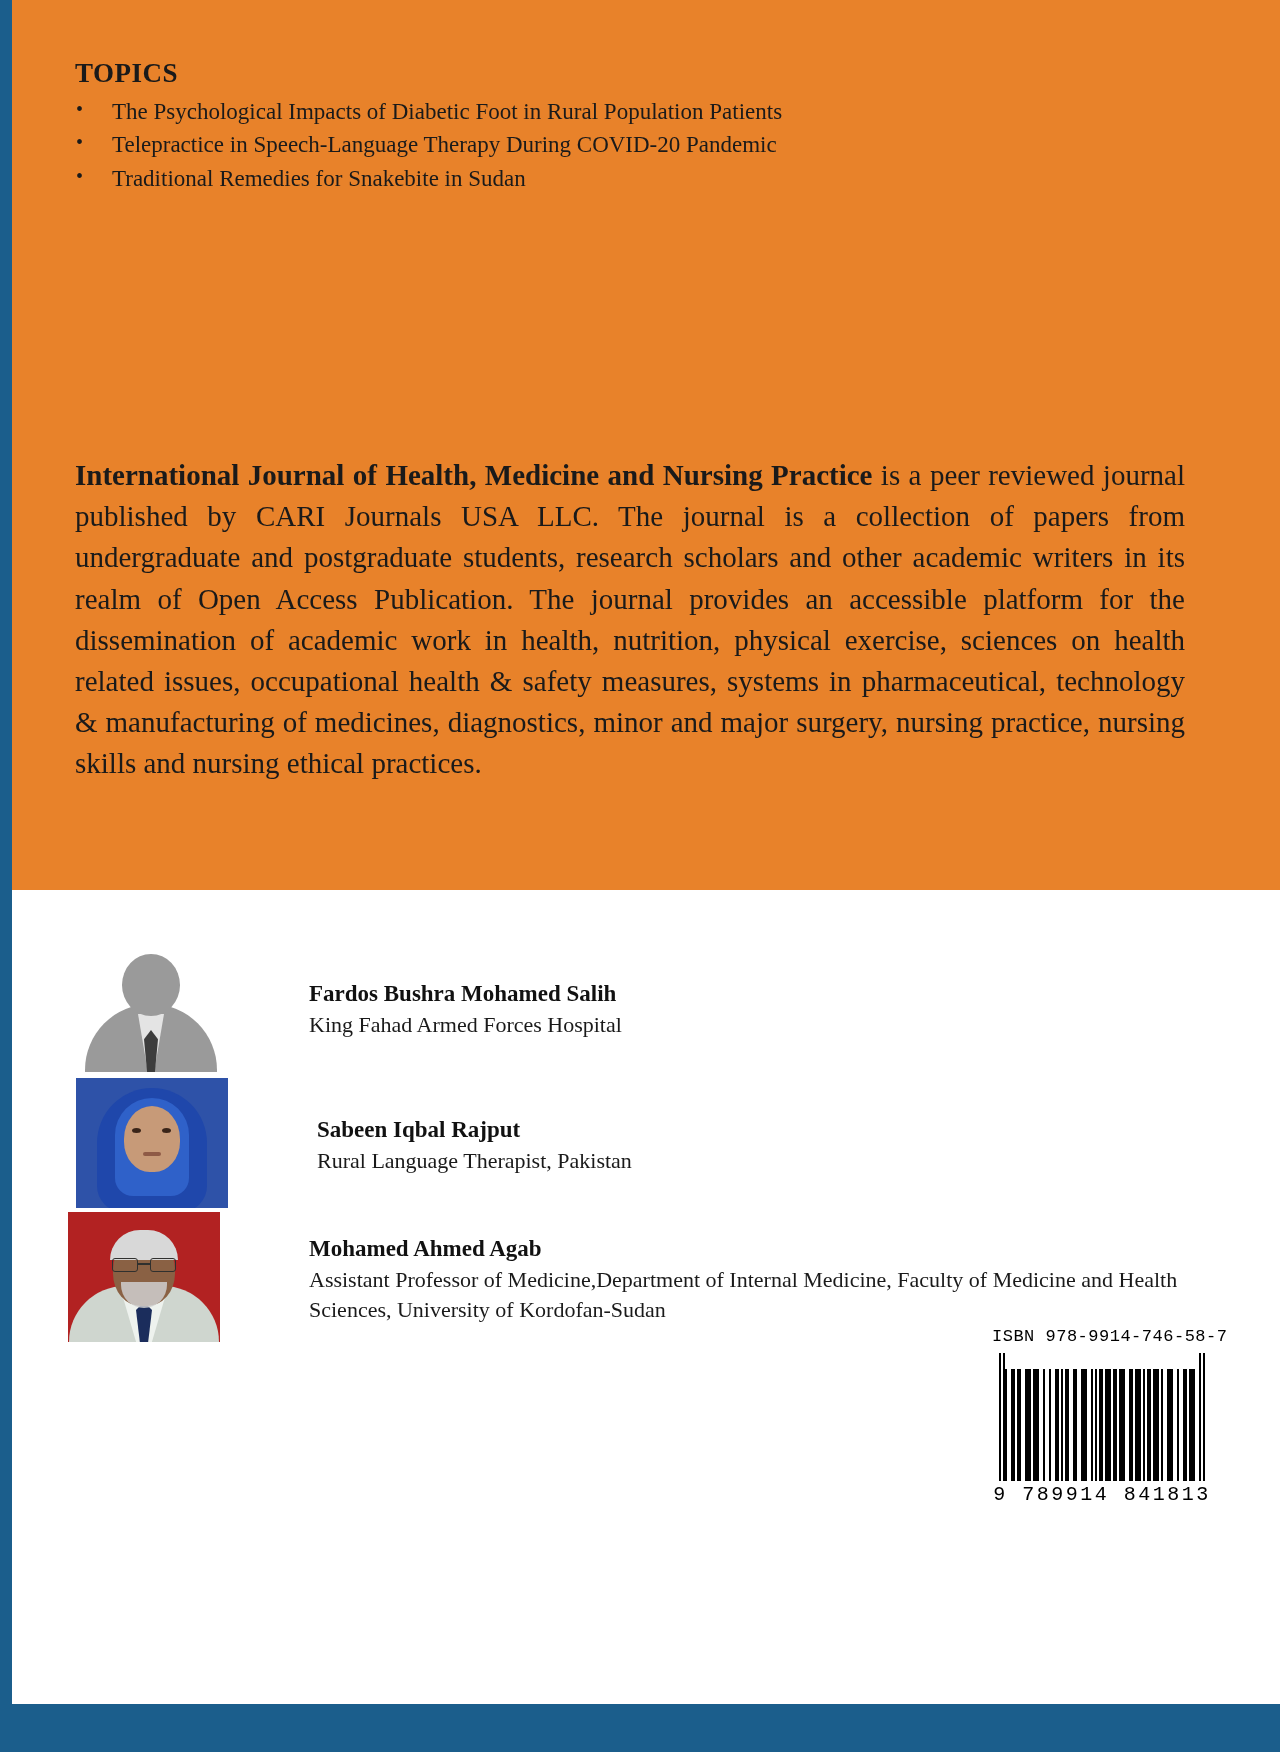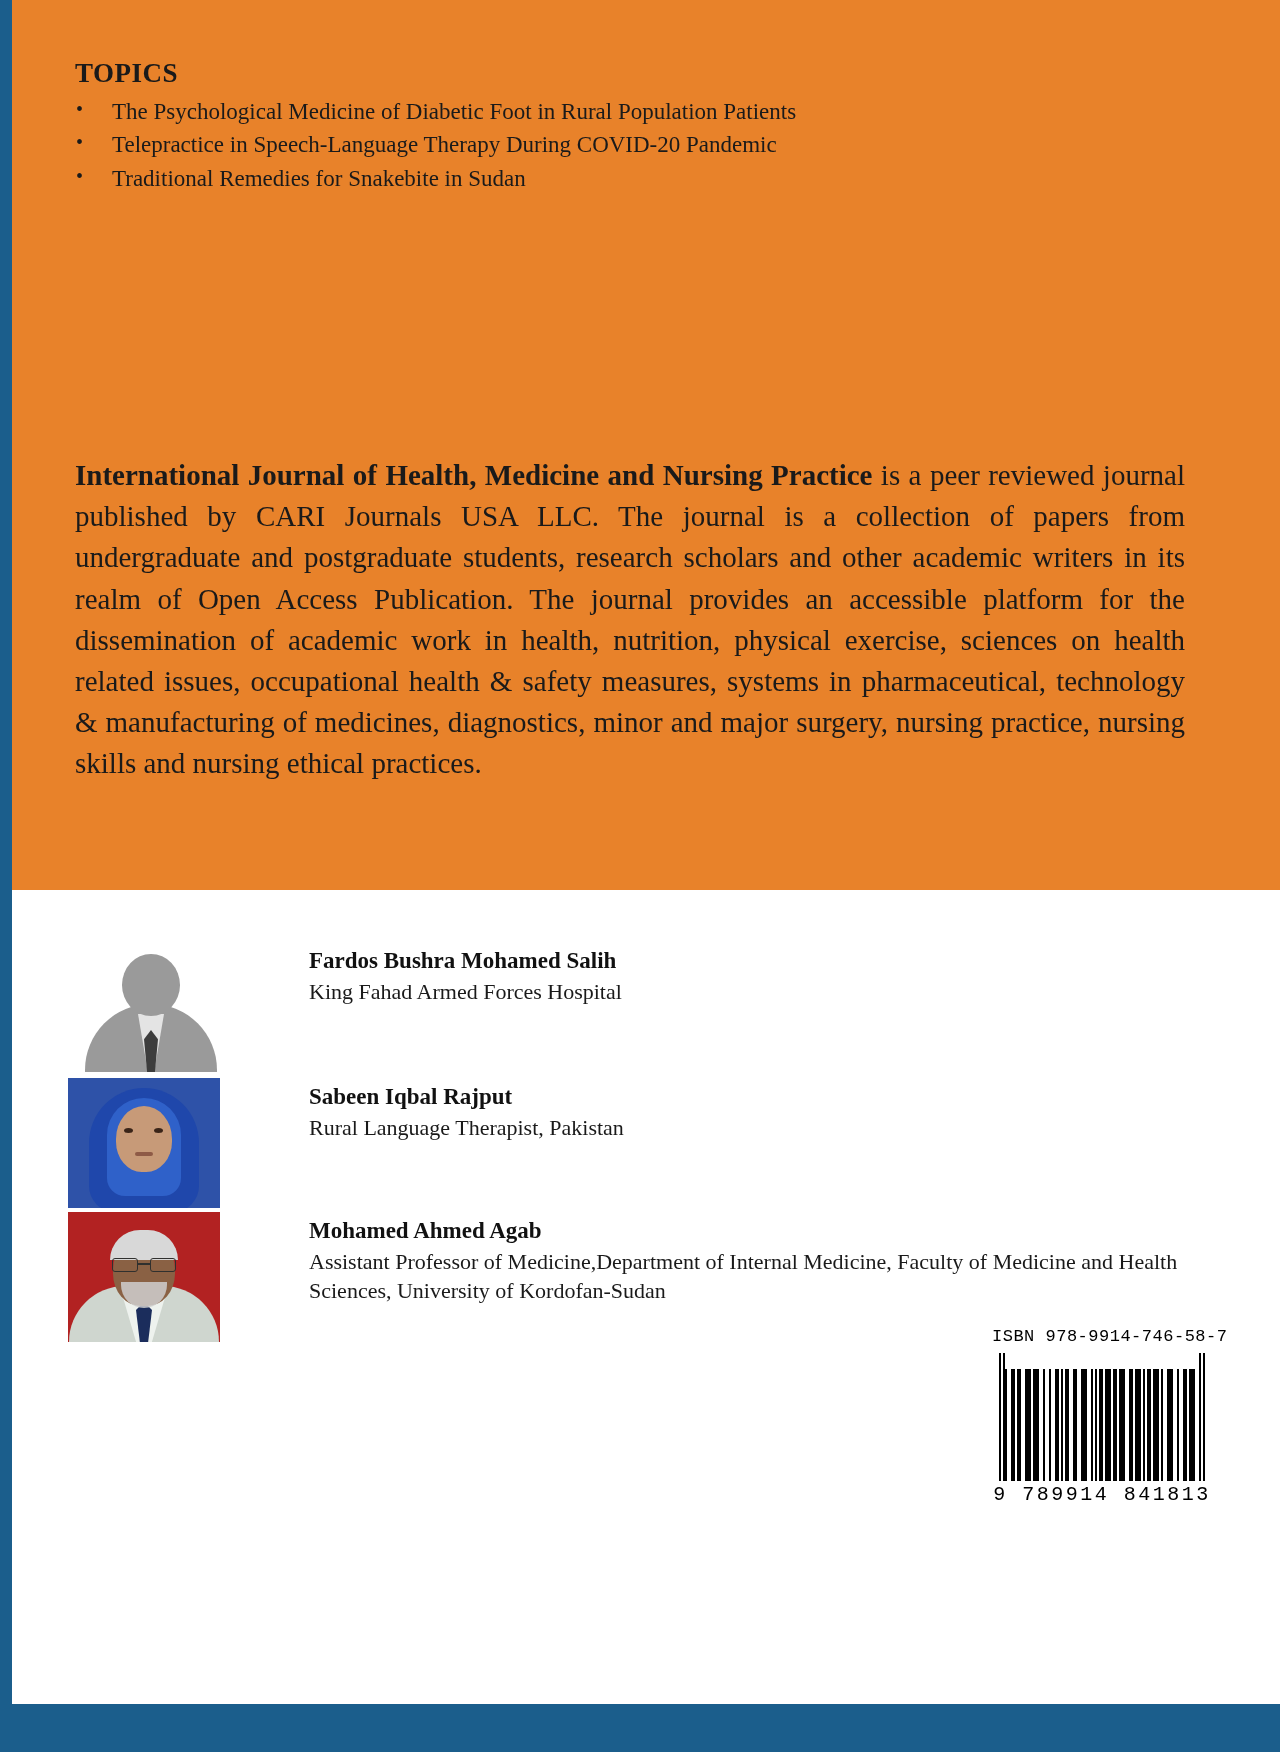--- a/index.html
+++ b/index.html
@@ -88,21 +88,21 @@
     position: absolute;
     left: 0;
     top: 890px;
     width: 1280px;
     height: 862px;
     background: #ffffff;
   }
   .author {
     position: absolute;
     display: flex;
-    align-items: flex-start;
+    align-items: center;
   }
   .author-photo {
     width: 152px;
     height: 0;
     flex: 0 0 152px;
     position: relative;
     overflow: hidden;
   }
   .author-info {
     margin-left: 82px;
@@ -157,21 +157,21 @@
     position: absolute;
     left: 50%;
     bottom: 0;
     transform: translateX(-50%);
     width: 14px;
     height: 42px;
     background: #3d3d3d;
     clip-path: polygon(50% 0, 100% 22%, 78% 100%, 22% 100%, 0 22%);
   }
   
-  #author-1 { left: 68px; top: 188px; }
+  #author-1 { left: 76px; top: 188px; }
   #author-1 .author-photo { height: 130px; background: #2e52a8; }
   #author-1 .author-info { margin-left: 89px; }
   .hijab-outer {
     position: absolute;
     left: 50%;
     top: 10px;
     transform: translateX(-50%);
     width: 110px;
     height: 124px;
     border-radius: 55px 55px 26px 26px;
@@ -360,21 +360,21 @@
 
   <div class="spine"></div>
 
   <div class="orange-panel">
 
     <div class="topics-block">
       <div class="topics-title">TOPICS</div>
 
       <div class="topic-row">
         <span class="topic-bullet">•</span>
-        <span class="topic-text">The Psychological Medicine of Diabetic Foot in Rural Population Patients</span>
+        <span class="topic-text">The Psychological Impacts of Diabetic Foot in Rural Population Patients</span>
       </div>
       <div class="topic-row">
         <span class="topic-bullet">•</span>
         <span class="topic-text">Telepractice in Speech-Language Therapy During COVID-20 Pandemic</span>
       </div>
       <div class="topic-row">
         <span class="topic-bullet">•</span>
         <span class="topic-text">Traditional Remedies for Snakebite in Sudan</span>
       </div>
     </div>

